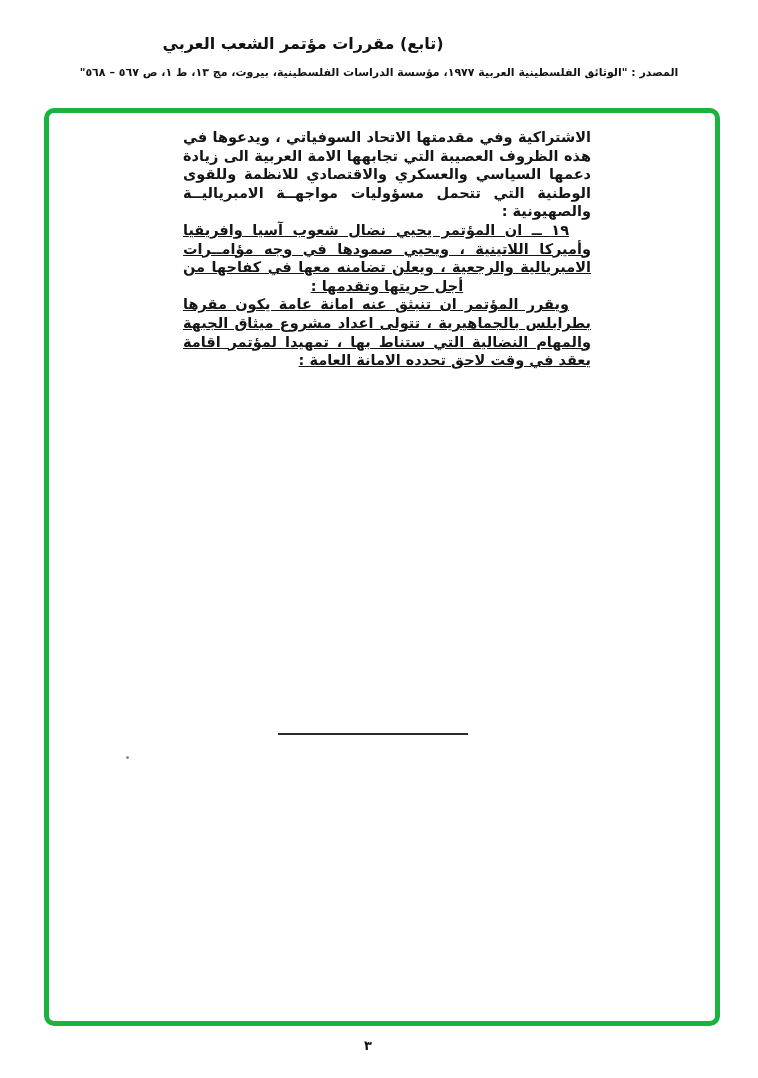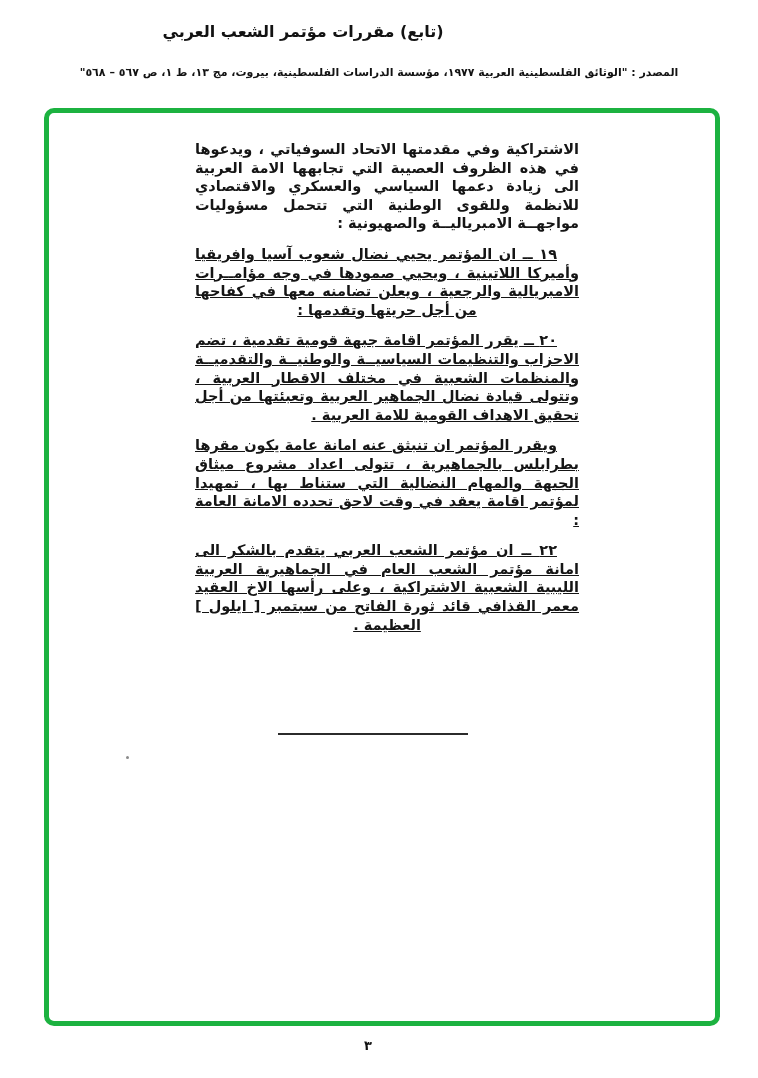--- a/index.html
+++ b/index.html
@@ -1,38 +1,38 @@
 <!DOCTYPE html>
 <html lang="ar"><head>
 <meta charset="utf-8">
 <style>
   html,body{margin:0;padding:0;}
   body{
     width:758px;height:1078px;position:relative;background:#ffffff;
     font-family:"DejaVu Sans",sans-serif;color:#121212;overflow:hidden;
   }
   .doc-title{
-    position:absolute;top:22px;left:0;width:606px;text-align:center;
+    position:absolute;top:34px;left:0;width:606px;text-align:center;
     font-size:16px;font-weight:bold;letter-spacing:0;direction:rtl;
   }
   .doc-source{
     position:absolute;top:66px;left:0;width:758px;text-align:center;
     font-size:11px;font-weight:bold;direction:rtl;white-space:nowrap;
   }
   .frame{
     position:absolute;left:44px;top:108px;width:676px;height:918px;
     border:5px solid #1cb240;border-radius:10px;box-sizing:border-box;
     background:transparent;
   }
   .doc-text{
     position:absolute;left:183px;top:128px;width:408px;
     direction:rtl;text-align:justify;
     font-size:14.5px;line-height:18.6px;font-weight:bold;color:#151515;
   }
-  .doc-text p{margin:12px;padding:0;}
+  .doc-text p{margin:0;padding:0;}
   .doc-text p.indent{text-indent:22px;text-decoration:underline;}
   .doc-text p.last-right{text-align-last:right;}
   .doc-text p.last-center{text-align-last:center;}
   .doc-text p.last-left{text-align-last:left;}
   .divider{
     position:absolute;left:278px;top:733px;width:190px;height:2px;
     background:#2b2b2b;
   }
   .speck{
     position:absolute;left:126px;top:756px;width:3px;height:3px;
@@ -48,22 +48,20 @@
 
 <div class="doc-title">(تابع) مقررات مؤتمر الشعب العربي</div>
 
 <div class="doc-source">المصدر :  "الوثائق الفلسطينية العربية ١٩٧٧، مؤسسة الدراسات الفلسطينية، بيروت، مج ١٣، ط ١، ص ٥٦٧ – ٥٦٨"</div>
 
 <div class="frame"></div>
 
 <div class="doc-text">
     <p class="last-right">الاشتراكية وفي مقدمتها الاتحاد السوفياتي ، ويدعوها في هذه الظروف العصيبة التي تجابهها الامة العربية الى زيادة دعمها السياسي والعسكري والاقتصادي للانظمة وللقوى الوطنية التي تتحمل مسؤوليات مواجهــة الامبرياليــة والصهيونية :</p>
     <p class="indent last-center">١٩ ــ ان المؤتمر يحيي نضال شعوب آسيا وافريقيا وأميركا اللاتينية ، ويحيي صمودها في وجه مؤامــرات الامبريالية والرجعية ، ويعلن تضامنه معها في كفاحها من أجل حريتها وتقدمها :</p>
-    <p class="indent last-right">٢٠ ــ يقرر المؤتمر اقامة جبهة قومية تقدمية ، تضم الاحزاب والتنظيمات السياسيــة والوطنيــة والتقدميــة والمنظمات الشعبية في مختلف الاقطار العربية ، وتتولى قيادة نضال الجماهير العربية وتعبئتها من أجل تحقيق الاهداف القومية للامة العربية .</p>
     <p class="indent last-right">ويقرر المؤتمر ان تنبثق عنه امانة عامة يكون مقرها بطرابلس بالجماهيرية ، تتولى اعداد مشروع ميثاق الجبهة والمهام النضالية التي ستناط بها ، تمهيدا لمؤتمر اقامة يعقد في وقت لاحق تحدده الامانة العامة :</p>
-    <p class="indent last-center">٢٢ ــ ان مؤتمر الشعب العربي يتقدم بالشكر الى امانة مؤتمر الشعب العام في الجماهيرية العربية الليبية الشعبية الاشتراكية ، وعلى رأسها الاخ العقيد معمر القذافي قائد ثورة الفاتح من سبتمبر [ ايلول ] العظيمة .</p>
   </div>
 
 <div class="divider"></div>
 
 <div class="speck"></div>
 
 <div class="page-number">٣</div>
 
 </body></html>

